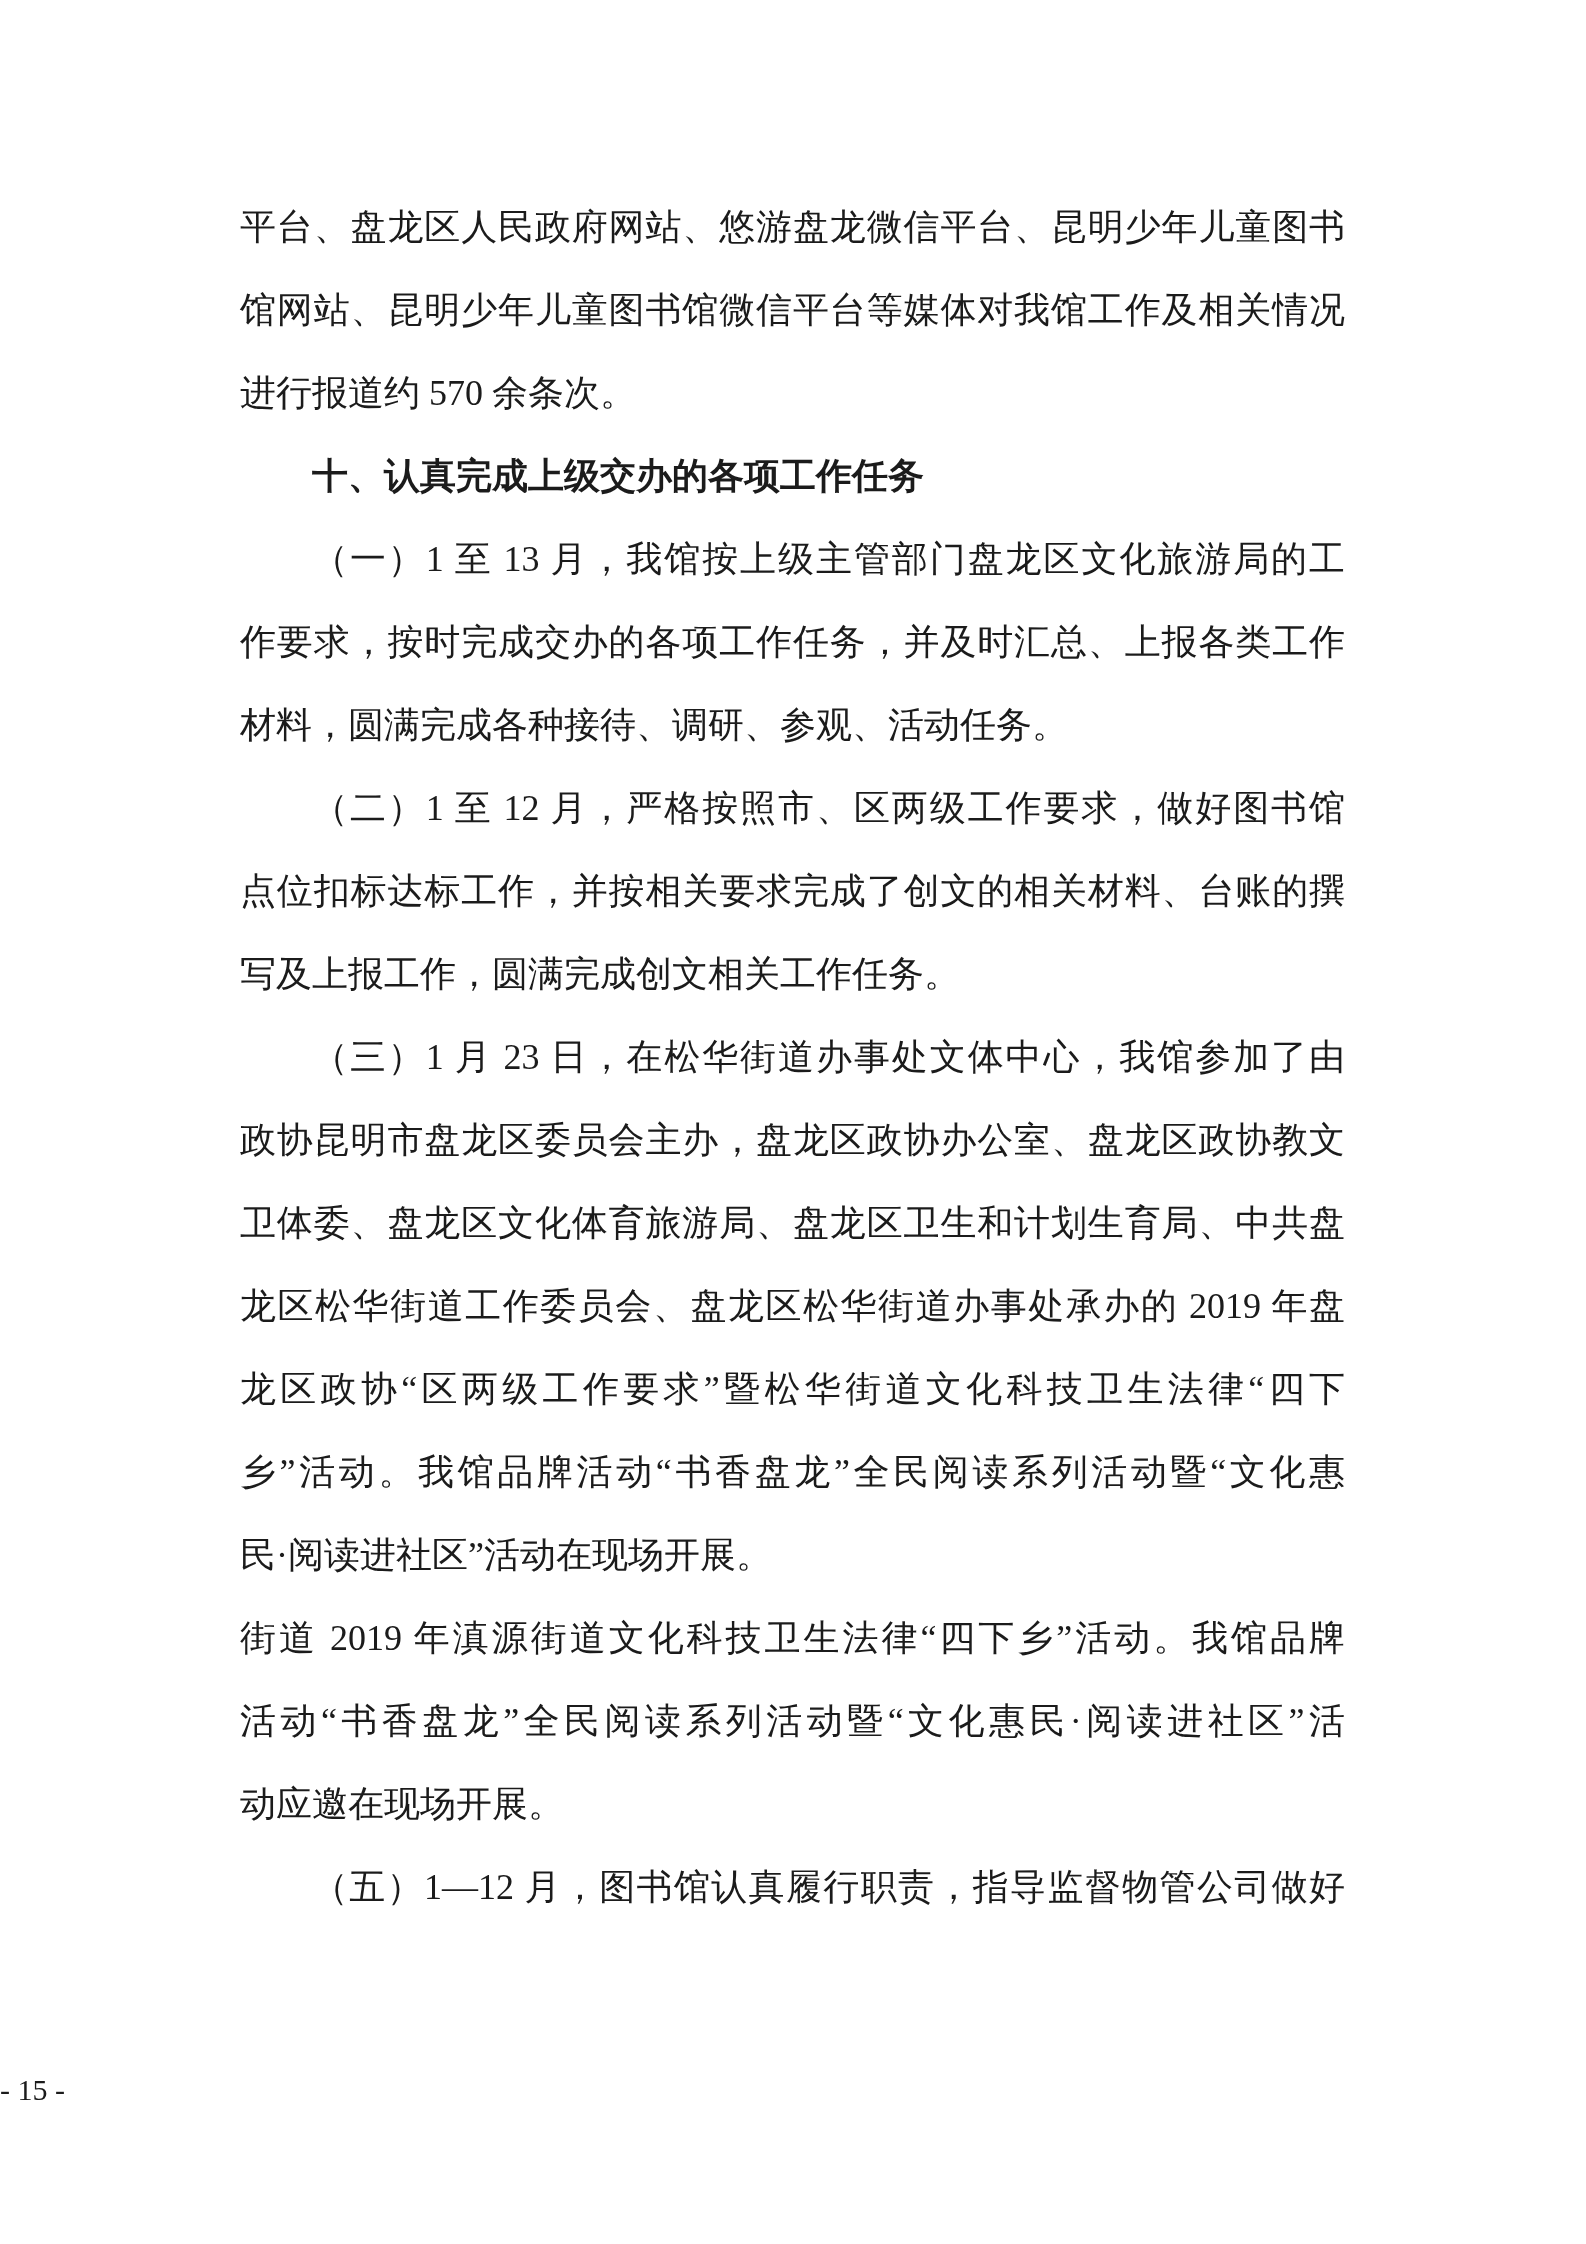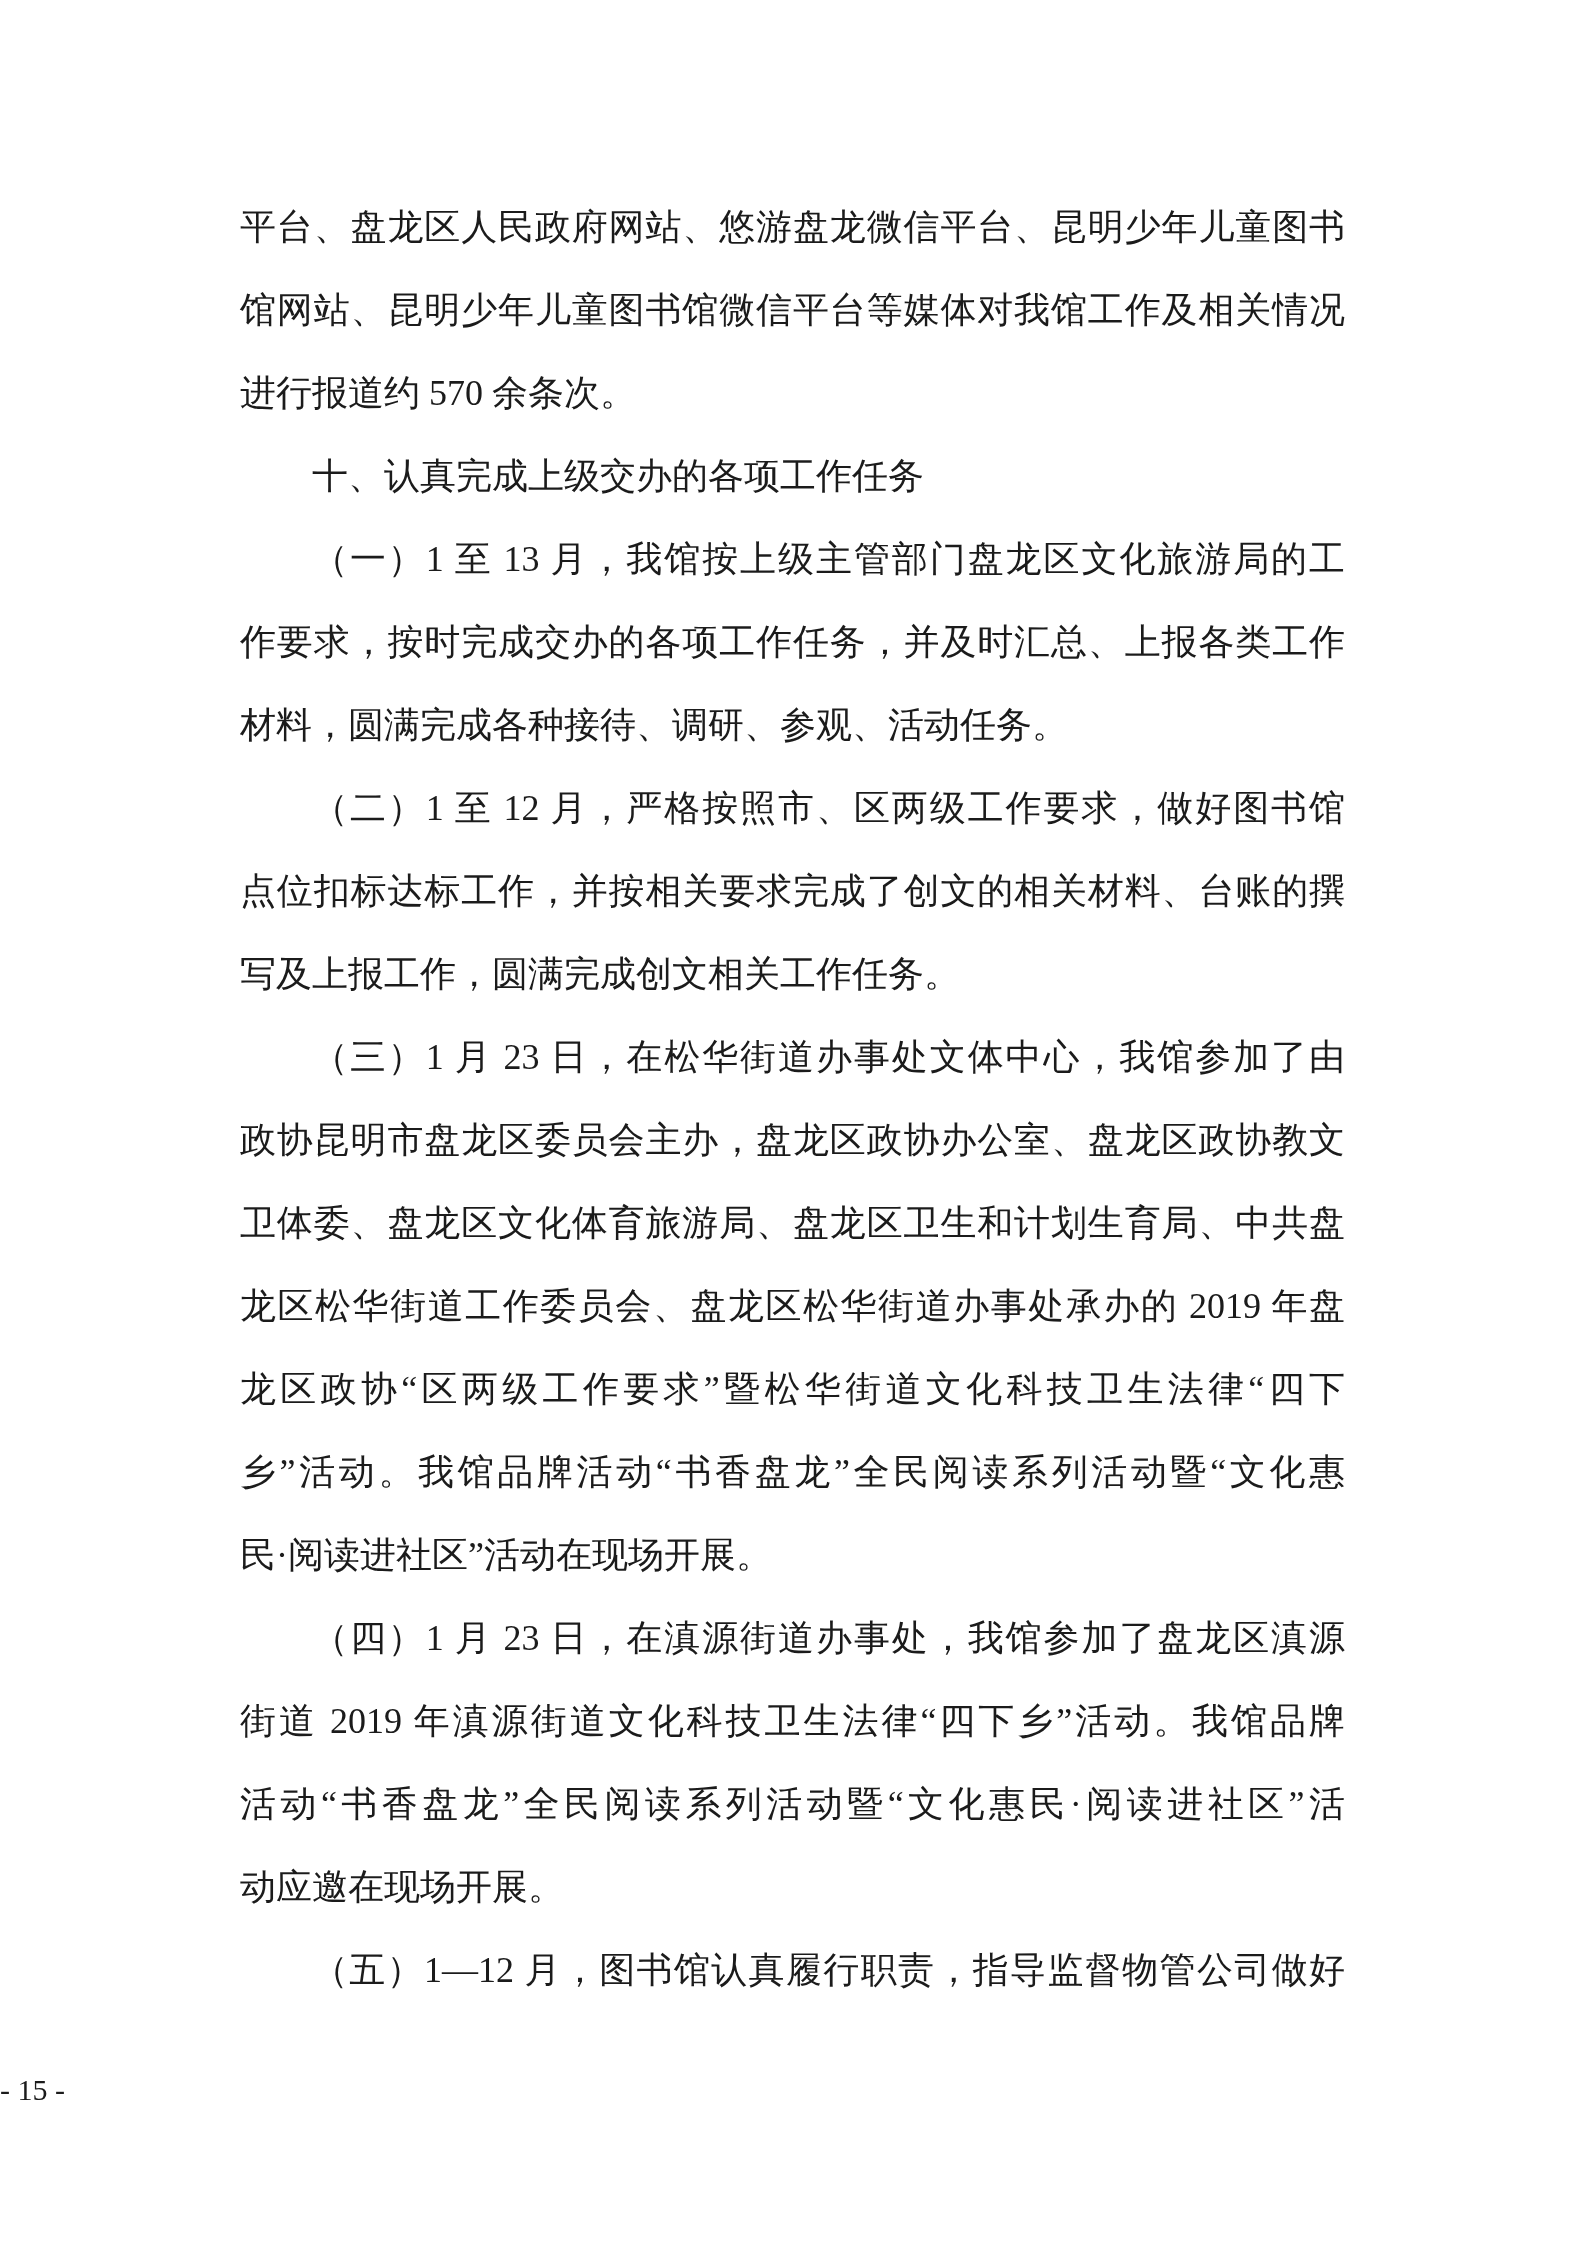--- a/index.html
+++ b/index.html
@@ -28,21 +28,21 @@
     line-height: 83px;
     height: 83px;
     text-align: left;
     white-space: normal;
   }
   .just {
     text-align: justify;
     text-align-last: justify;
   }
   .indent { text-indent: 2em; }
-  .bold { font-weight: 400; }
+  .bold { font-weight: 700; }
   .pagenum {
     position: absolute;
     top: 2072px;
     left: 0;
     width: 100%;
     font-size: 30px;
     line-height: 36px;
     color: #1b1b1b;
   }
 </style>
@@ -61,20 +61,19 @@
     <div class="line indent just">（二）1 至 12 月，严格按照市、区两级工作要求，做好图书馆</div>
     <div class="line just">点位扣标达标工作，并按相关要求完成了创文的相关材料、台账的撰</div>
     <div class="line">写及上报工作，圆满完成创文相关工作任务。</div>
     <div class="line indent just">（三）1 月 23 日，在松华街道办事处文体中心，我馆参加了由</div>
     <div class="line just">政协昆明市盘龙区委员会主办，盘龙区政协办公室、盘龙区政协教文</div>
     <div class="line just">卫体委、盘龙区文化体育旅游局、盘龙区卫生和计划生育局、中共盘</div>
     <div class="line just">龙区松华街道工作委员会、盘龙区松华街道办事处承办的 2019 年盘</div>
     <div class="line just">龙区政协“区两级工作要求”暨松华街道文化科技卫生法律“四下</div>
     <div class="line just">乡”活动。我馆品牌活动“书香盘龙”全民阅读系列活动暨“文化惠</div>
     <div class="line">民·阅读进社区”活动在现场开展。</div>
-    <div class="line indent just">（四）1 月 23 日，在滇源街道办事处，我馆参加了盘龙区滇源</div>
     <div class="line just">街道 2019 年滇源街道文化科技卫生法律“四下乡”活动。我馆品牌</div>
     <div class="line just">活动“书香盘龙”全民阅读系列活动暨“文化惠民·阅读进社区”活</div>
     <div class="line">动应邀在现场开展。</div>
     <div class="line indent just">（五）1—12 月，图书馆认真履行职责，指导监督物管公司做好</div>
   </div>
   <div class="pagenum">- 15 -</div>
 </div>
 
 </body></html>

